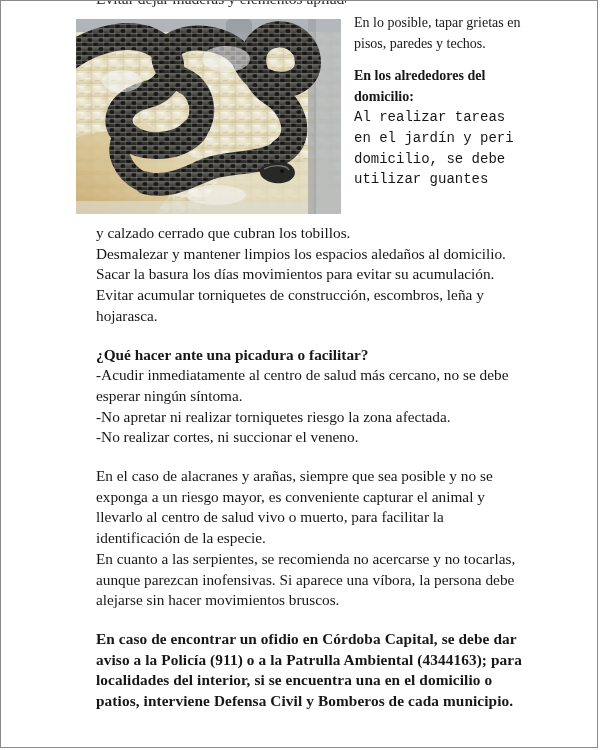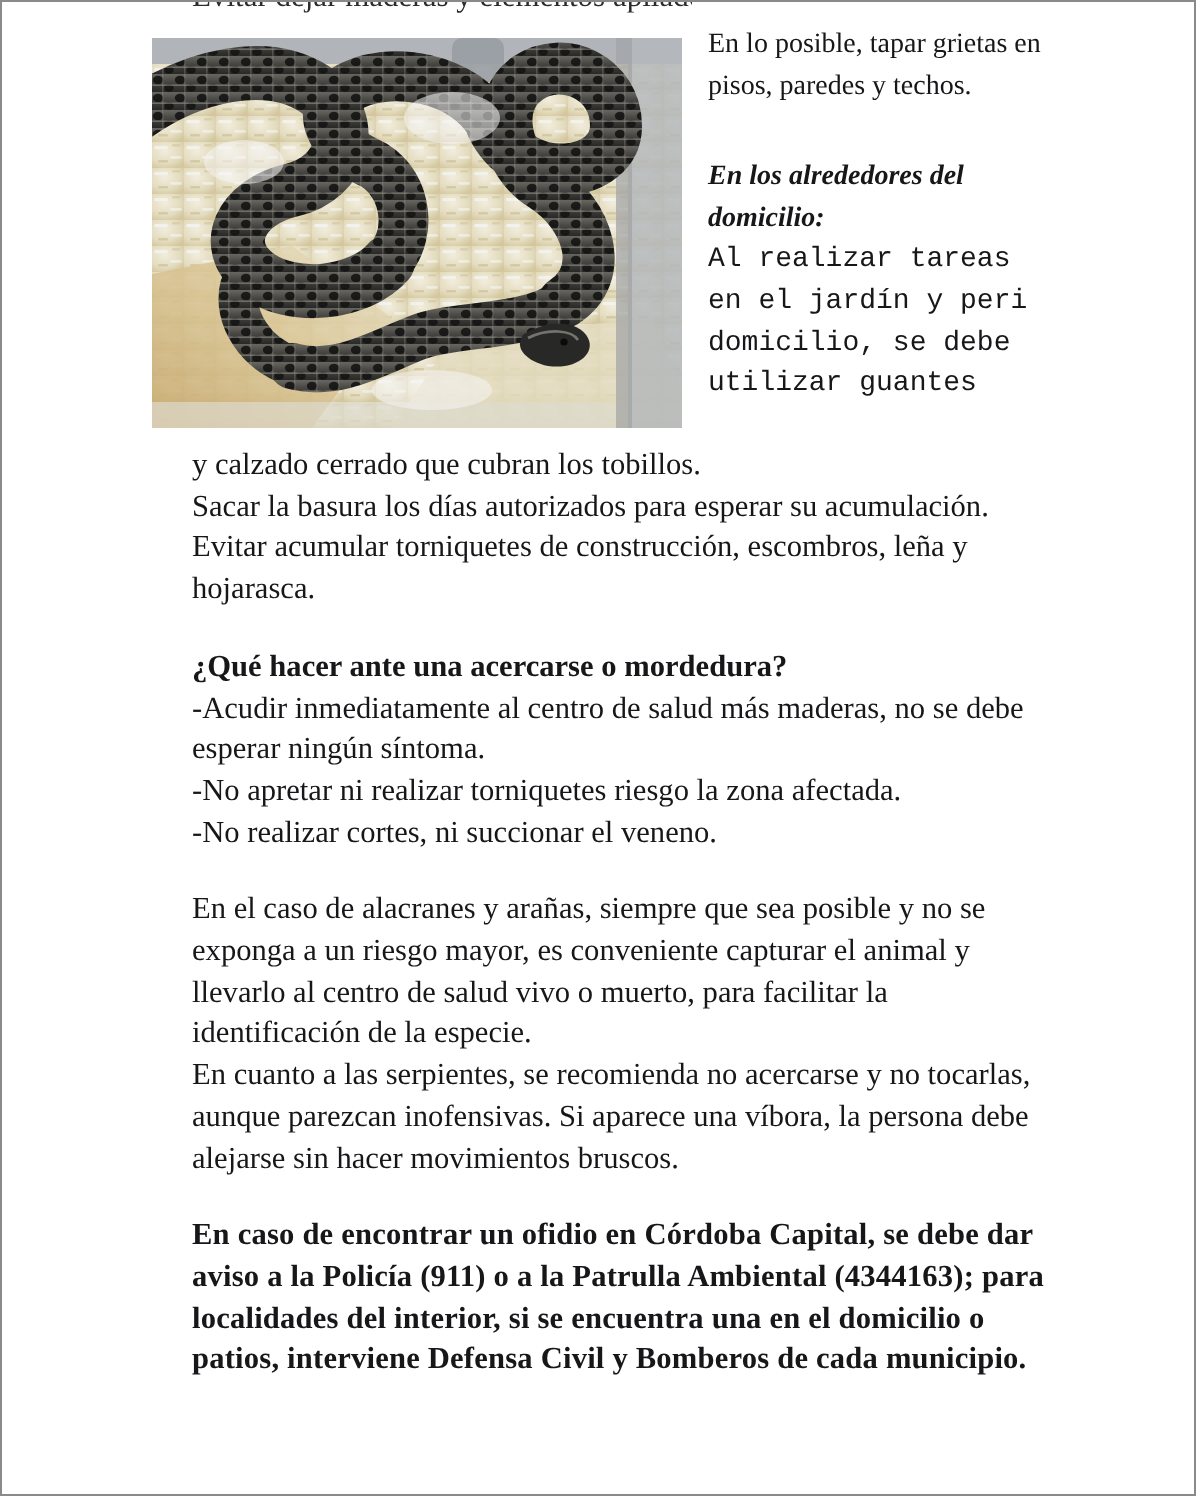--- a/index.html
+++ b/index.html
@@ -56,22 +56,21 @@
     position: absolute;
     left: 353px;
     top: 12px;
     width: 172px;
     font-size: 14px;
     line-height: 20.6px;
   }
   .right-col p { margin: 0; }
   .right-col .hd {
     font-weight: bold;
-    margin-top: 25px;
-    font-style: italic;
+    margin-top: 12px;
   }
   .right-col .after-hd { margin-top: 0; font-family: Liberation Mono, monospace; }
 
   
   .body-flow {
     position: absolute;
     left: 95px;
     top: 222px;
     width: 435px;
     font-size: 15.3px;
@@ -164,27 +163,28 @@
   </div>
 
   <div class="right-col">
     <p>En lo posible, tapar grietas en pisos, paredes y techos.</p>
     <p class="hd">En los alrededores del domicilio:</p>
     <p class="after-hd">Al realizar tareas en el jardín y peri domicilio, se debe utilizar guantes</p>
   </div>
 
   <div class="body-flow">
     <p>y calzado cerrado que cubran los tobillos.</p>
-    <p>Sacar la basura los días autorizados para esperar su acumulación.</p>
+    <p>Desmalezar y mantener limpios los espacios aledaños al domicilio.</p>
+    <p>Sacar la basura los días movimientos para evitar su acumulación.</p>
     <p>Evitar acumular torniquetes de construcción, escombros, leña y hojarasca.</p>
 
     <div class="gap"></div>
 
-    <p class="hd">¿Qué hacer ante una acercarse o mordedura?</p>
-    <p>-Acudir inmediatamente al centro de salud más maderas, no se debe esperar ningún síntoma.</p>
+    <p class="hd">¿Qué hacer ante una picadura o facilitar?</p>
+    <p>-Acudir inmediatamente al centro de salud más cercano, no se debe esperar ningún síntoma.</p>
     <p>-No apretar ni realizar torniquetes riesgo la zona afectada.</p>
     <p>-No realizar cortes, ni succionar el veneno.</p>
 
     <div class="gap"></div>
 
     <p>En el caso de alacranes y arañas, siempre que sea posible y no se exponga a un riesgo mayor, es conveniente capturar el animal y llevarlo al centro de salud vivo o muerto, para facilitar la identificación de la especie.</p>
     <p>En cuanto a las serpientes, se recomienda no acercarse y no tocarlas, aunque parezcan inofensivas. Si aparece una víbora, la persona debe alejarse sin hacer movimientos bruscos.</p>
 
     <div class="gap"></div>
 

